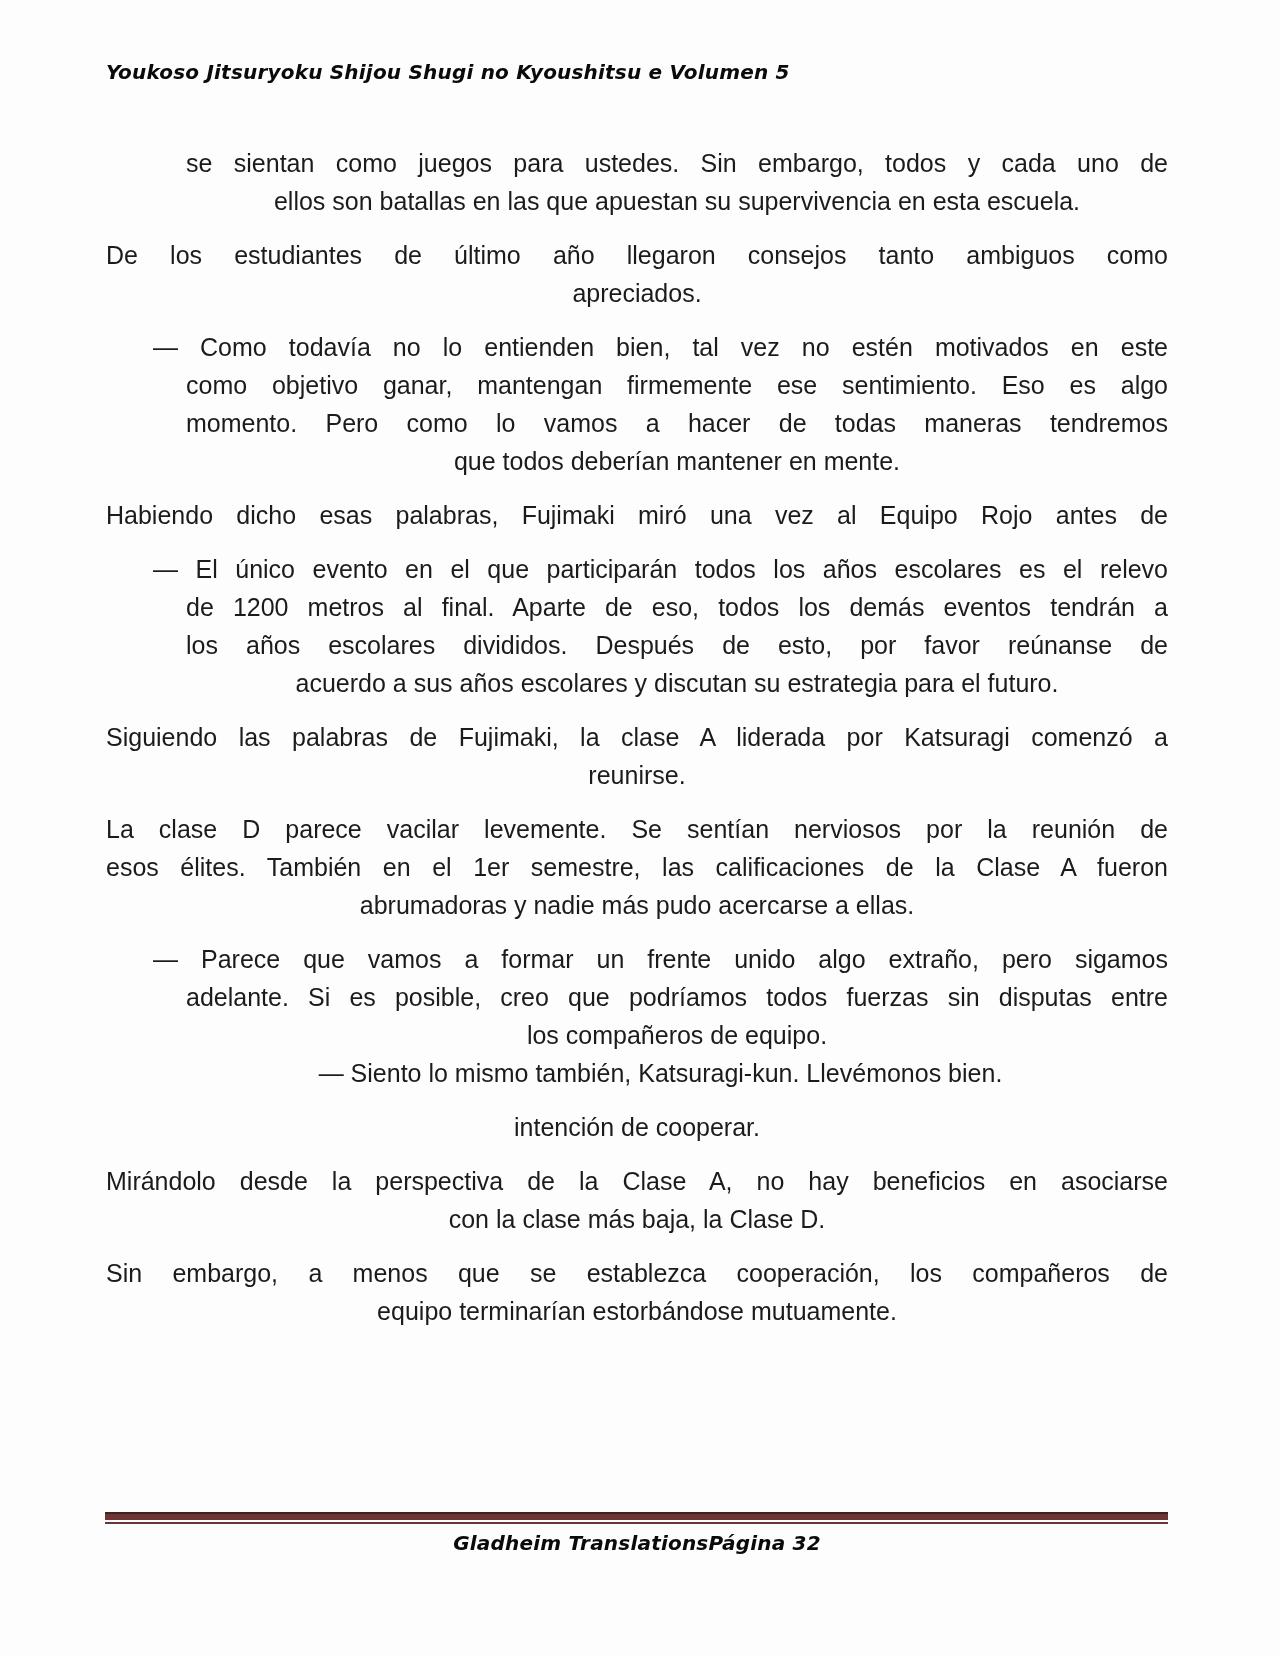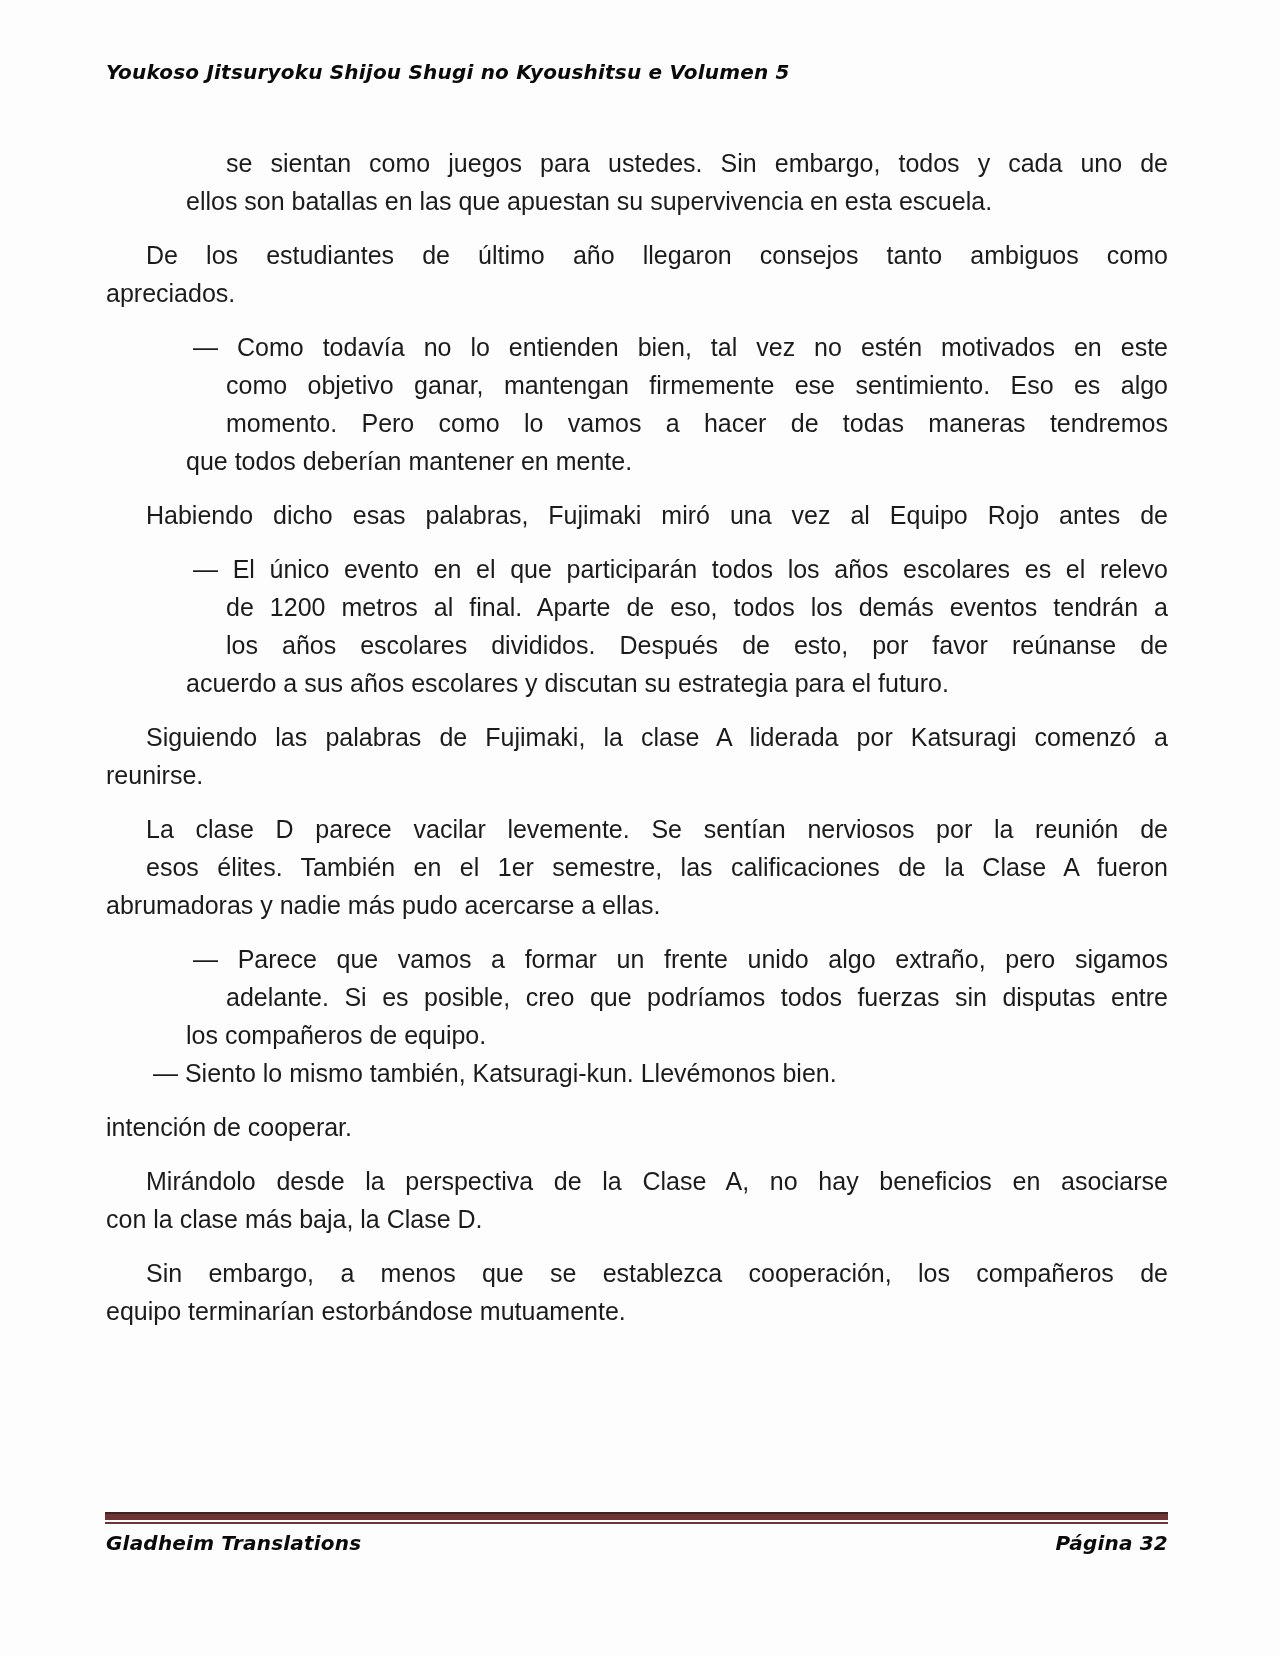--- a/index.html
+++ b/index.html
@@ -30,28 +30,27 @@
     top: 144px;
     left: 106px;
     width: 1062px;
     font-size: 25px;
     color: var(--text, #1b1b1b);
   }
   .para + .para { margin-top: 16px; }
   .line {
     height: 38px;
     line-height: 38px;
-    text-align: left;
+    text-align: center;
     white-space: nowrap;
   }
   .line.just {
     white-space: normal;
     text-align: justify;
     text-align-last: justify;
-    margin-left: 40px;
   }
   .ind-none { padding-left: 0; }
   .ind-hang { padding-left: 80px; }
   .ind-dash { padding-left: 47px; }
   .footer-rule {
     position: absolute;
     top: 1512px;
     left: 105px;
     width: 1063px;
   }
@@ -64,21 +63,21 @@
     height: 2px;
     margin-top: 2px;
     background: var(--rule, #6d3535);
   }
   .footer-row {
     position: absolute;
     top: 1531px;
     left: 106px;
     width: 1062px;
     display: flex;
-    justify-content: space-between;
+    justify-content: center;
     align-items: baseline;
     font-family: "DejaVu Sans", sans-serif;
     font-weight: bold;
     font-style: italic;
     font-size: 20px;
     letter-spacing: 0.2px;
     color: var(--heading, #0a0a0a);
   }
 </style>
 </head>

